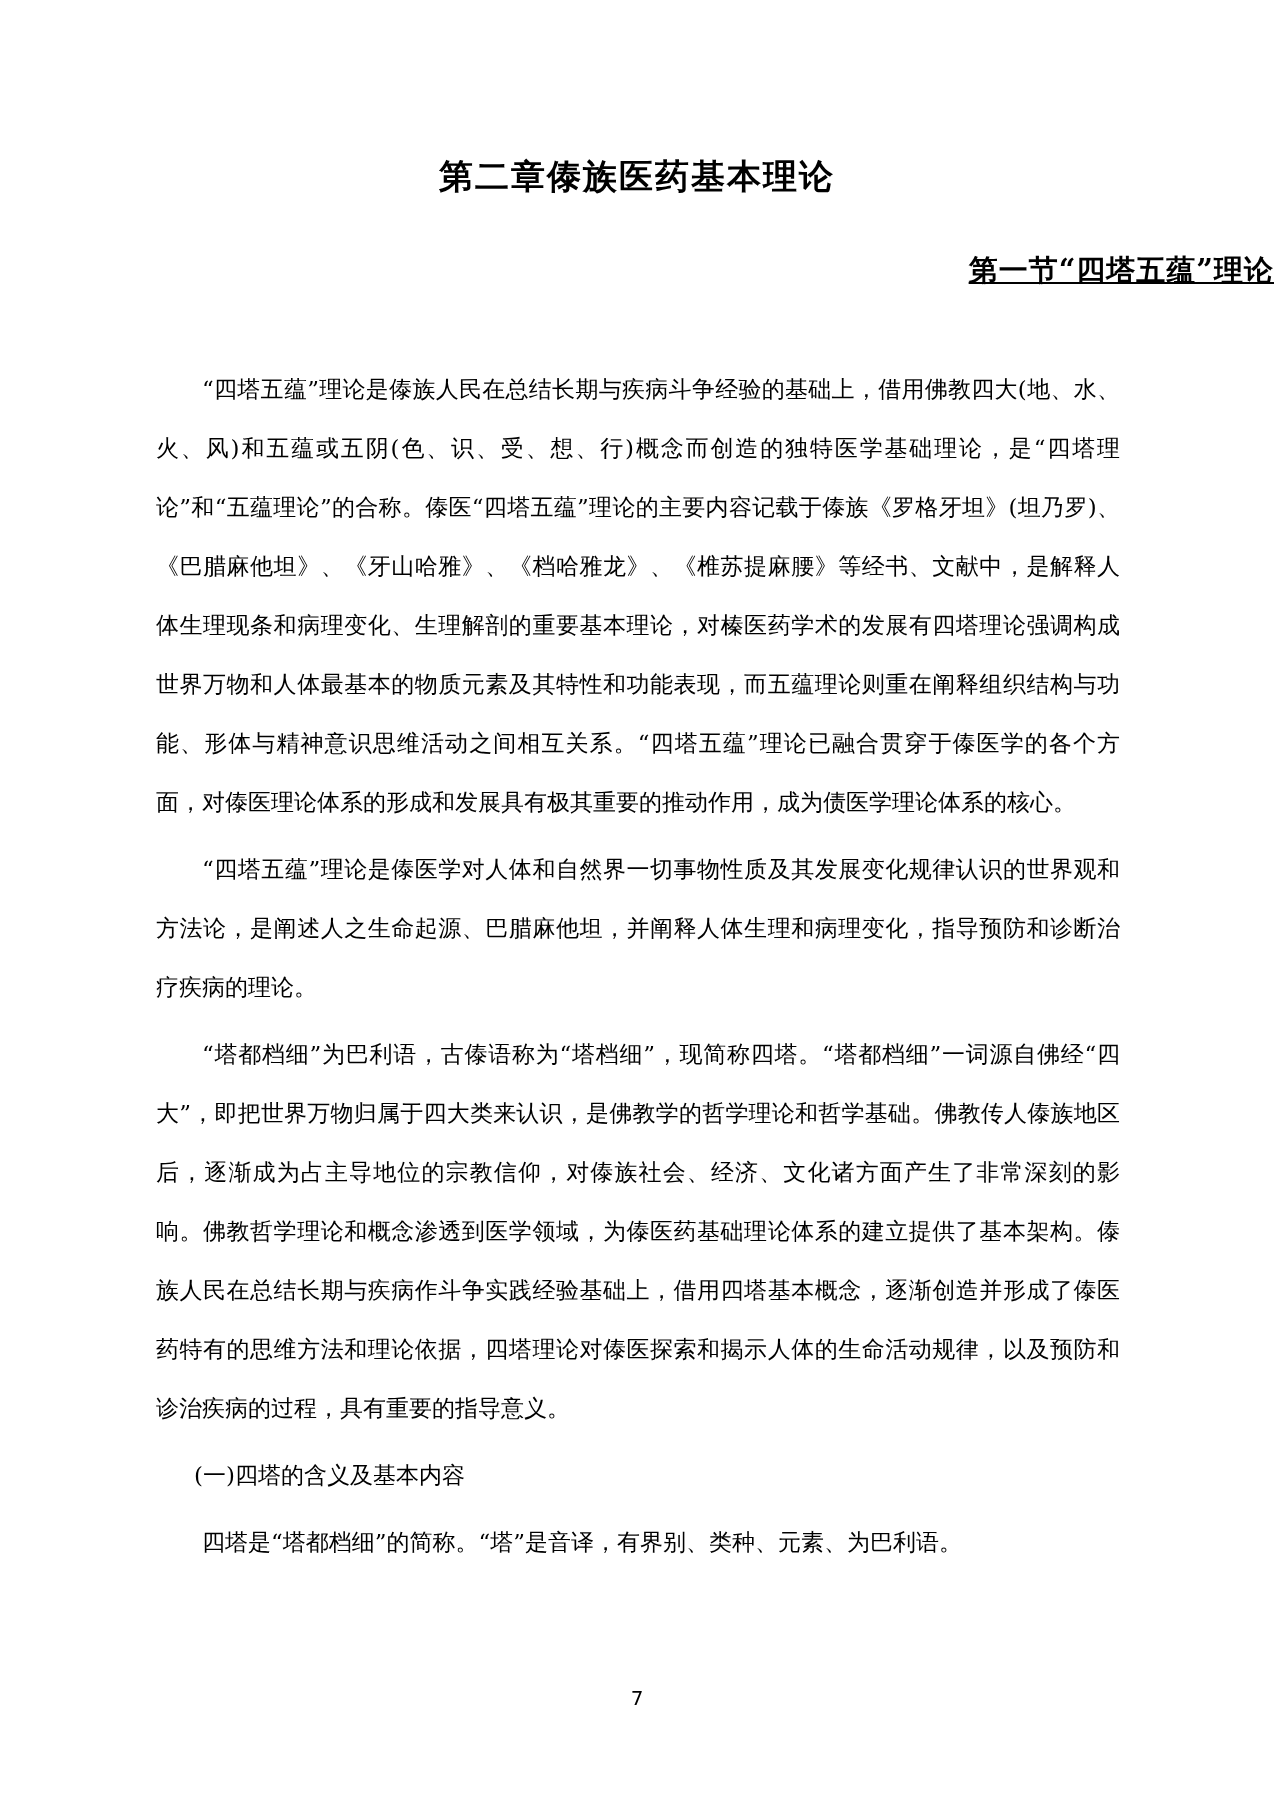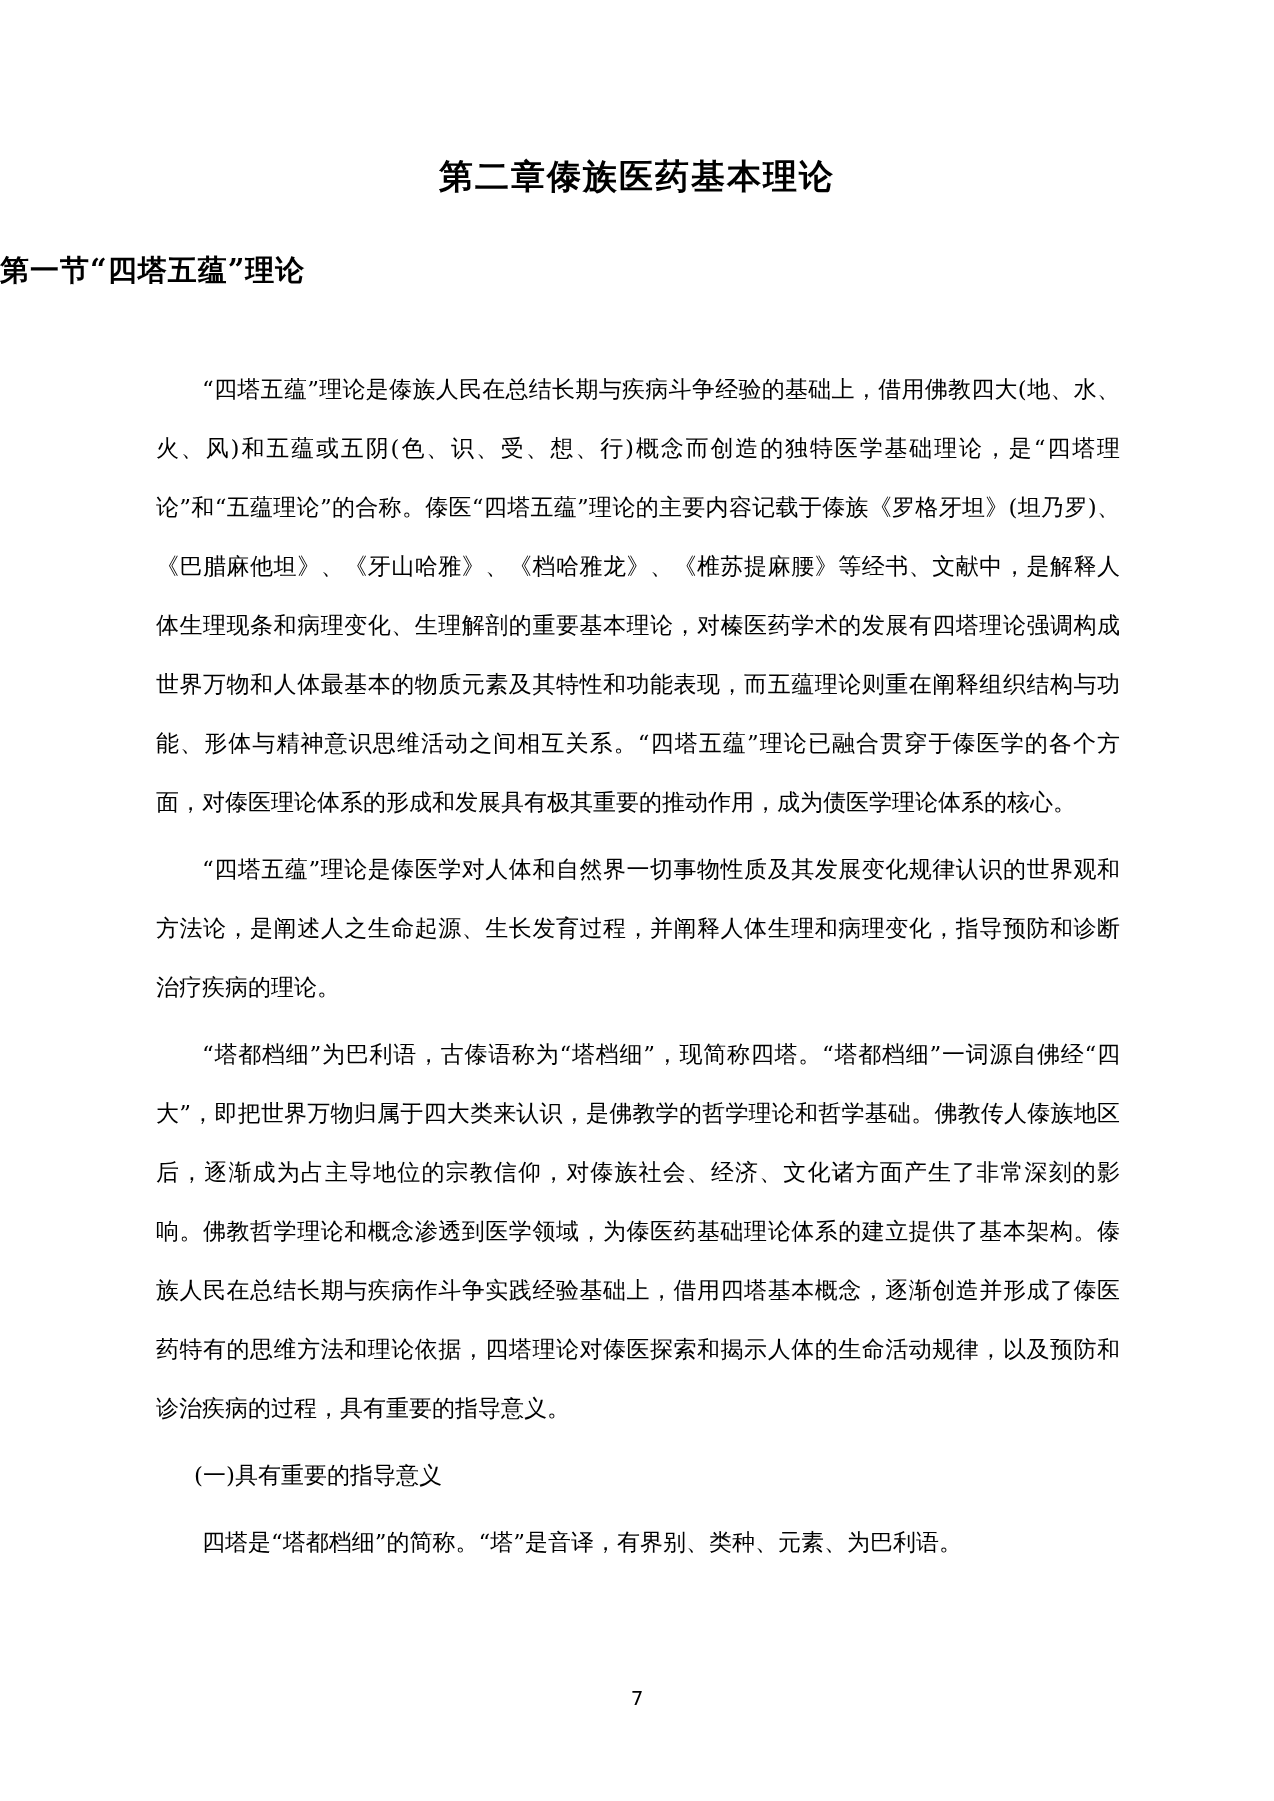--- a/index.html
+++ b/index.html
@@ -20,25 +20,26 @@
     margin: 0;
     padding-top: 156px;
     text-align: center;
     font-size: 34px;
     font-weight: bold;
     letter-spacing: 2px;
     line-height: 1.2;
   }
   .section-title {
     margin: 56px 0 0 0;
-    text-align: left;
+    text-align: right;
     font-size: 29px;
     font-weight: bold;
     letter-spacing: 1px;
     line-height: 1.2;
+    text-decoration: underline;
   }
   .content {
     position: absolute;
     left: 148px;
     right: 146px;
     top: 352px;
     font-size: 23px;
     line-height: 59px;
     text-align: justify;
     text-justify: inter-character;
@@ -74,26 +75,26 @@
 <div class="page">
 
   <h1 class="chapter-title">第二章傣族医药基本理论</h1>
 
   <h2 class="section-title">第一节“四塔五蕴”理论</h2>
 
   <div class="content">
 
     <p class="para">“四塔五蕴”理论是傣族人民在总结长期与疾病斗争经验的基础上，借用佛教四大(地、水、火、风)和五蕴或五阴(色、识、受、想、行)概念而创造的独特医学基础理论，是“四塔理论”和“五蕴理论”的合称。傣医“四塔五蕴”理论的主要内容记载于傣族《罗格牙坦》(坦乃罗)、《巴腊麻他坦》、《牙山哈雅》、《档哈雅龙》、《椎苏提麻腰》等经书、文献中，是解释人体生理现条和病理变化、生理解剖的重要基本理论，对榛医药学术的发展有四塔理论强调构成世界万物和人体最基本的物质元素及其特性和功能表现，而五蕴理论则重在阐释组织结构与功能、形体与精神意识思维活动之间相互关系。“四塔五蕴”理论已融合贯穿于傣医学的各个方面，对傣医理论体系的形成和发展具有极其重要的推动作用，成为债医学理论体系的核心。</p>
 
-    <p class="para">“四塔五蕴”理论是傣医学对人体和自然界一切事物性质及其发展变化规律认识的世界观和方法论，是阐述人之生命起源、生长发育过程，并阐释人体生理和病理变化，指导预防和诊断治疗疾病的理论。</p>
+    <p class="para">“四塔五蕴”理论是傣医学对人体和自然界一切事物性质及其发展变化规律认识的世界观和方法论，是阐述人之生命起源、巴腊麻他坦，并阐释人体生理和病理变化，指导预防和诊断治疗疾病的理论。</p>
 
 
     <p class="para">“塔都档细”为巴利语，古傣语称为“塔档细”，现简称四塔。“塔都档细”一词源自佛经“四大”，即把世界万物归属于四大类来认识，是佛教学的哲学理论和哲学基础。佛教传人傣族地区后，逐渐成为占主导地位的宗教信仰，对傣族社会、经济、文化诸方面产生了非常深刻的影响。佛教哲学理论和概念渗透到医学领域，为傣医药基础理论体系的建立提供了基本架构。傣族人民在总结长期与疾病作斗争实践经验基础上，借用四塔基本概念，逐渐创造并形成了傣医药特有的思维方法和理论依据，四塔理论对傣医探索和揭示人体的生命活动规律，以及预防和诊治疾病的过程，具有重要的指导意义。</p>
 
-    <p class="subheading">(一)具有重要的指导意义</p>
+    <p class="subheading">(一)四塔的含义及基本内容</p>
 
     <p class="para">四塔是“塔都档细”的简称。“塔”是音译，有界别、类种、元素、为巴利语。</p>
 
   </div>
 
   <div class="footer">7</div>
 
 </div>
 
 </body></html>

